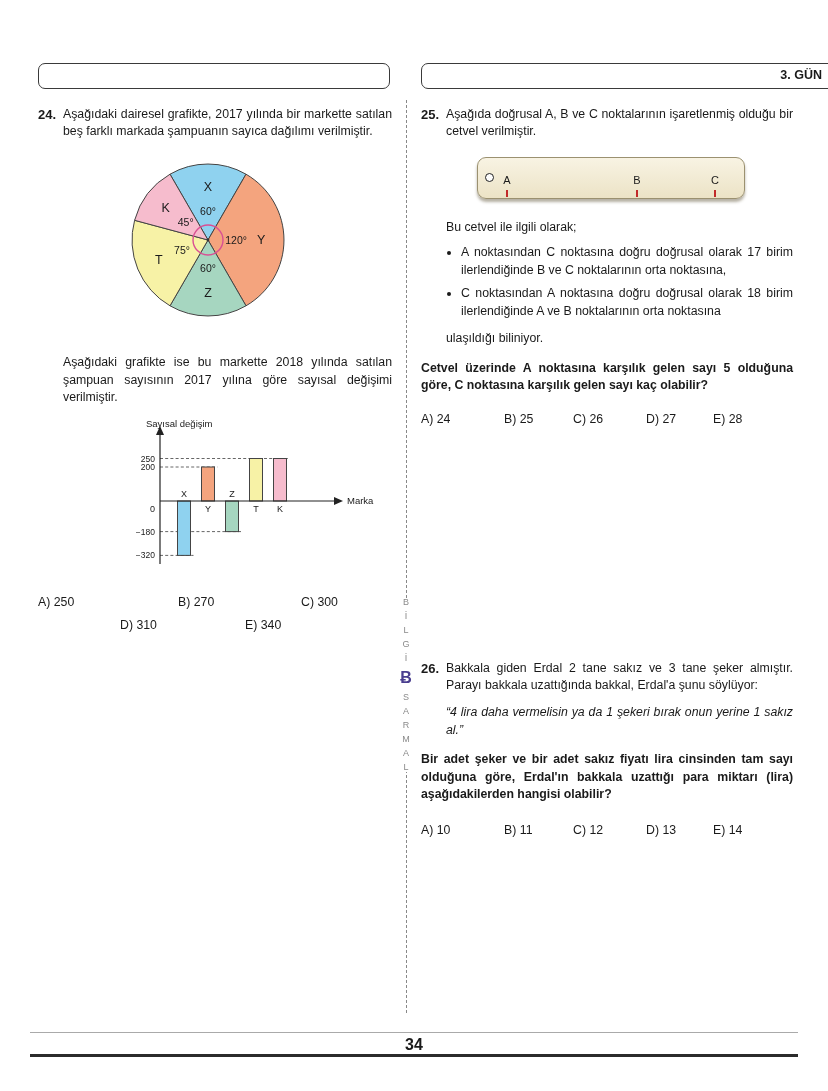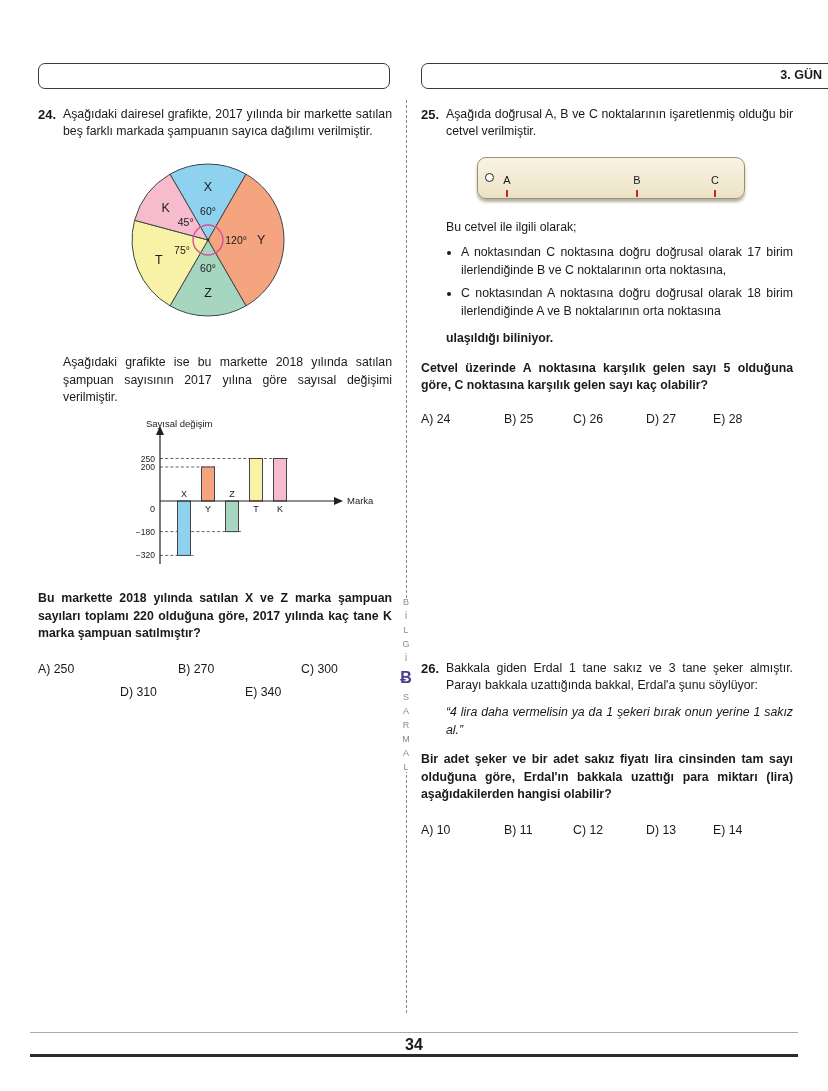--- a/index.html
+++ b/index.html
@@ -18,21 +18,21 @@
   .col.cleft { left:38px; width:354px; }
   .col.cright { left:421px; width:372px; }
 
   .q { display:flex; }
   .q .num { width:25px; font-weight:bold; font-size:13px; flex:none; }
   .q .body { flex:1; text-align:justify; }
   .indent { padding-left:25px; }
   .just { text-align:justify; }
   .boldq { font-weight:bold; text-align:justify; margin-top:14px; }
   .lead { margin-top:20px; }
-  .outro { margin-top:10px;font-weight:bold; }
+  .outro { margin-top:10px; }
   .quote { font-style:italic; margin-top:10px; }
 
   ul.bullets { margin:8px 0 0 25px; padding-left:15px; list-style:disc outside; }
   ul.bullets li { margin-bottom:6px; text-align:justify; }
 
   .opts { position:relative; height:17px; margin-top:18px; }
   .opts span { position:absolute; white-space:nowrap; }
 
   .pie-wrap { margin:6px 0 0 70px; }
   .bar-wrap { margin:12px 0 0 78px; }
@@ -134,21 +134,20 @@
             <rect x="157.5" y="39.5" width="13" height="42.5" fill="#f6bccd" stroke="#444" stroke-width="1"></rect>
             <text x="164" y="93" text-anchor="middle" font-size="9" fill="#1a1a1a" font-weight="normal">K</text>
             <line x1="44" y1="14" x2="44" y2="145" stroke="#222" stroke-width="1.2"></line>
             <polygon points="44,7 40,16 48,16" fill="#222"></polygon>
             <line x1="44" y1="82" x2="220" y2="82" stroke="#222" stroke-width="1.2"></line>
             <polygon points="227,82 218,78 218,86" fill="#222"></polygon>
             <text x="30" y="8" text-anchor="start" font-size="9.5" fill="#1a1a1a" font-weight="normal">Sayısal değişim</text>
             <text x="231" y="85" text-anchor="start" font-size="9.5" fill="#1a1a1a" font-weight="normal">Marka</text>
           </svg>
       </div>
-      <p class="boldq">Bu markette 2018 yılında satılan X ve Z marka şampuan sayıları toplamı 220 olduğuna göre, 2017 yılında kaç tane K marka şampuan satılmıştır?</p>
       <div class="opts">
         <span style="left:0">A) 250</span>
         <span style="left:140px">B) 270</span>
         <span style="left:263px">C) 300</span>
       </div>
       <div class="opts" style="margin-top:6px">
         <span style="left:82px">D) 310</span>
         <span style="left:207px">E) 340</span>
       </div>
     </section>
@@ -183,21 +182,21 @@
         <span style="left:83px">B) 25</span>
         <span style="left:152px">C) 26</span>
         <span style="left:225px">D) 27</span>
         <span style="left:292px">E) 28</span>
       </div>
     </section>
 
     <section style="margin-top:232px">
       <div class="q">
         <div class="num">26.</div>
-        <p class="body">Bakkala giden Erdal 1 tane sakız ve 3 tane şeker almıştır. Parayı bakkala uzattığında bakkal, Erdal'a şunu söylüyor:</p>
+        <p class="body">Bakkala giden Erdal 2 tane sakız ve 3 tane şeker almıştır. Parayı bakkala uzattığında bakkal, Erdal'a şunu söylüyor:</p>
       </div>
       <p class="indent quote just">“4 lira daha vermelisin ya da 1 şekeri bırak onun yerine 1 sakız al.”</p>
       <p class="boldq" style="margin-top:12px">Bir adet şeker ve bir adet sakız fiyatı lira cinsinden tam sayı olduğuna göre, Erdal'ın bakkala uzattığı para miktarı (lira) aşağıdakilerden hangisi olabilir?</p>
       <div class="opts">
         <span style="left:0">A) 10</span>
         <span style="left:83px">B) 11</span>
         <span style="left:152px">C) 12</span>
         <span style="left:225px">D) 13</span>
         <span style="left:292px">E) 14</span>
       </div>

